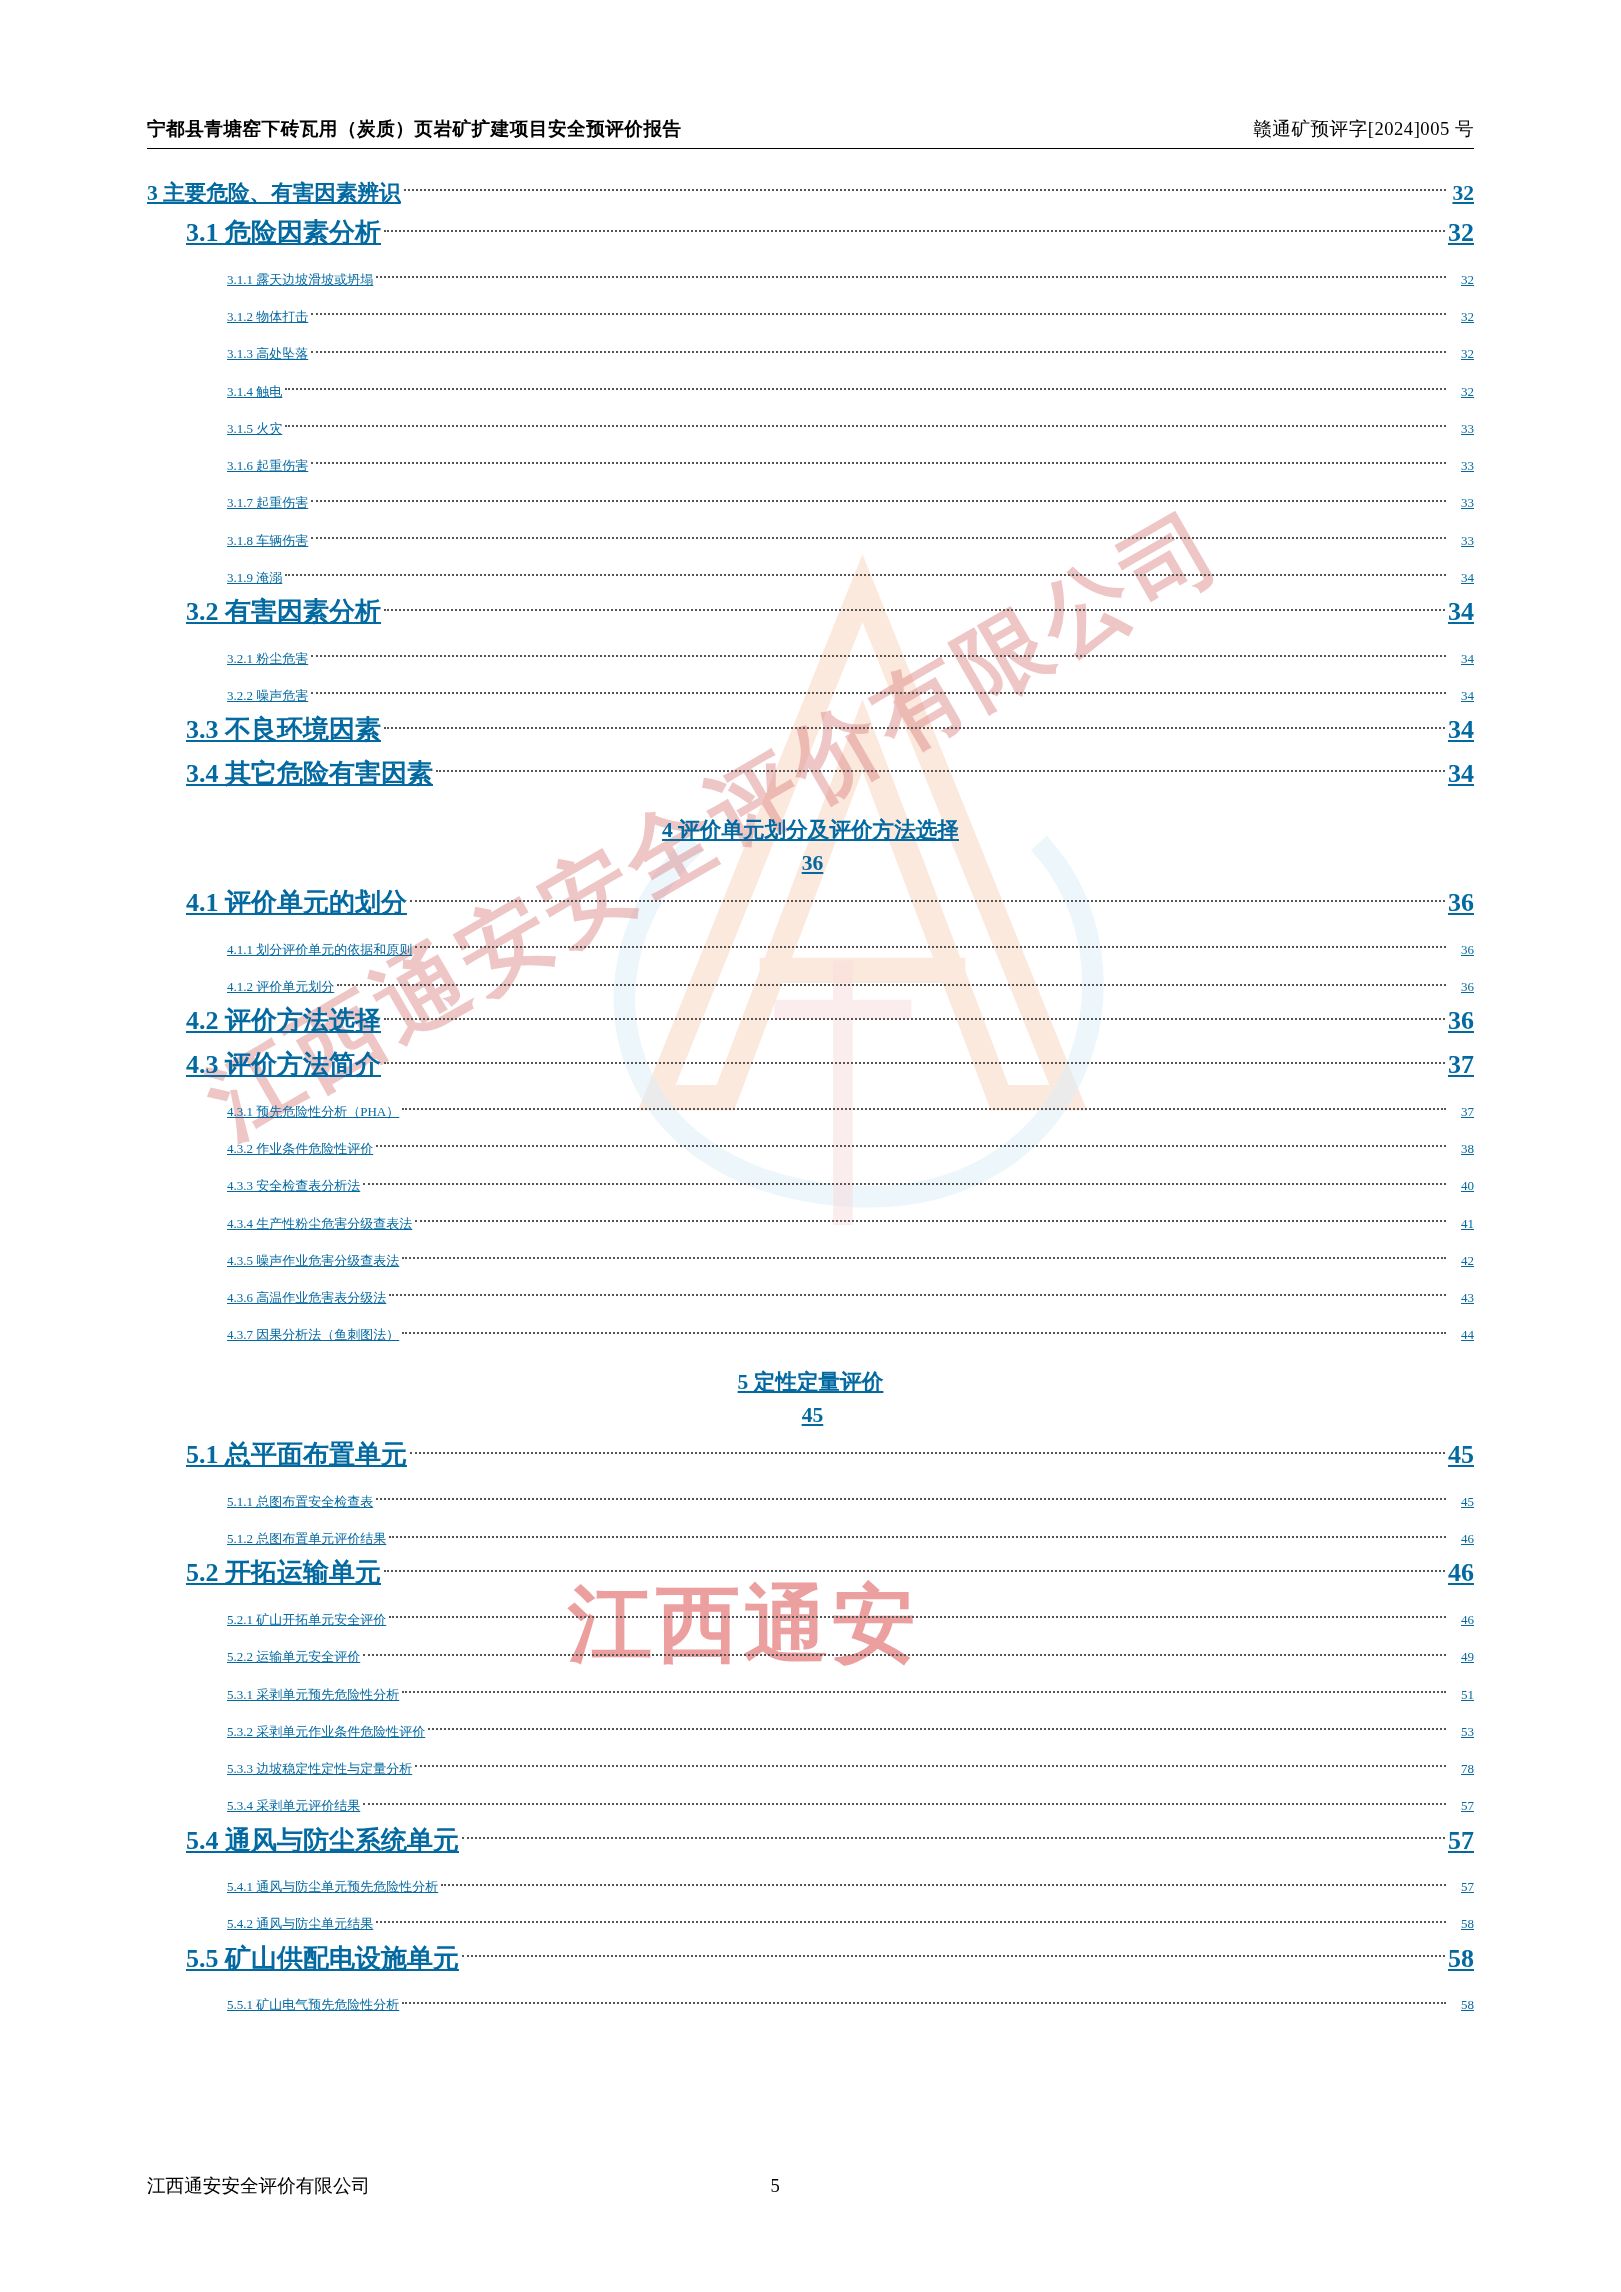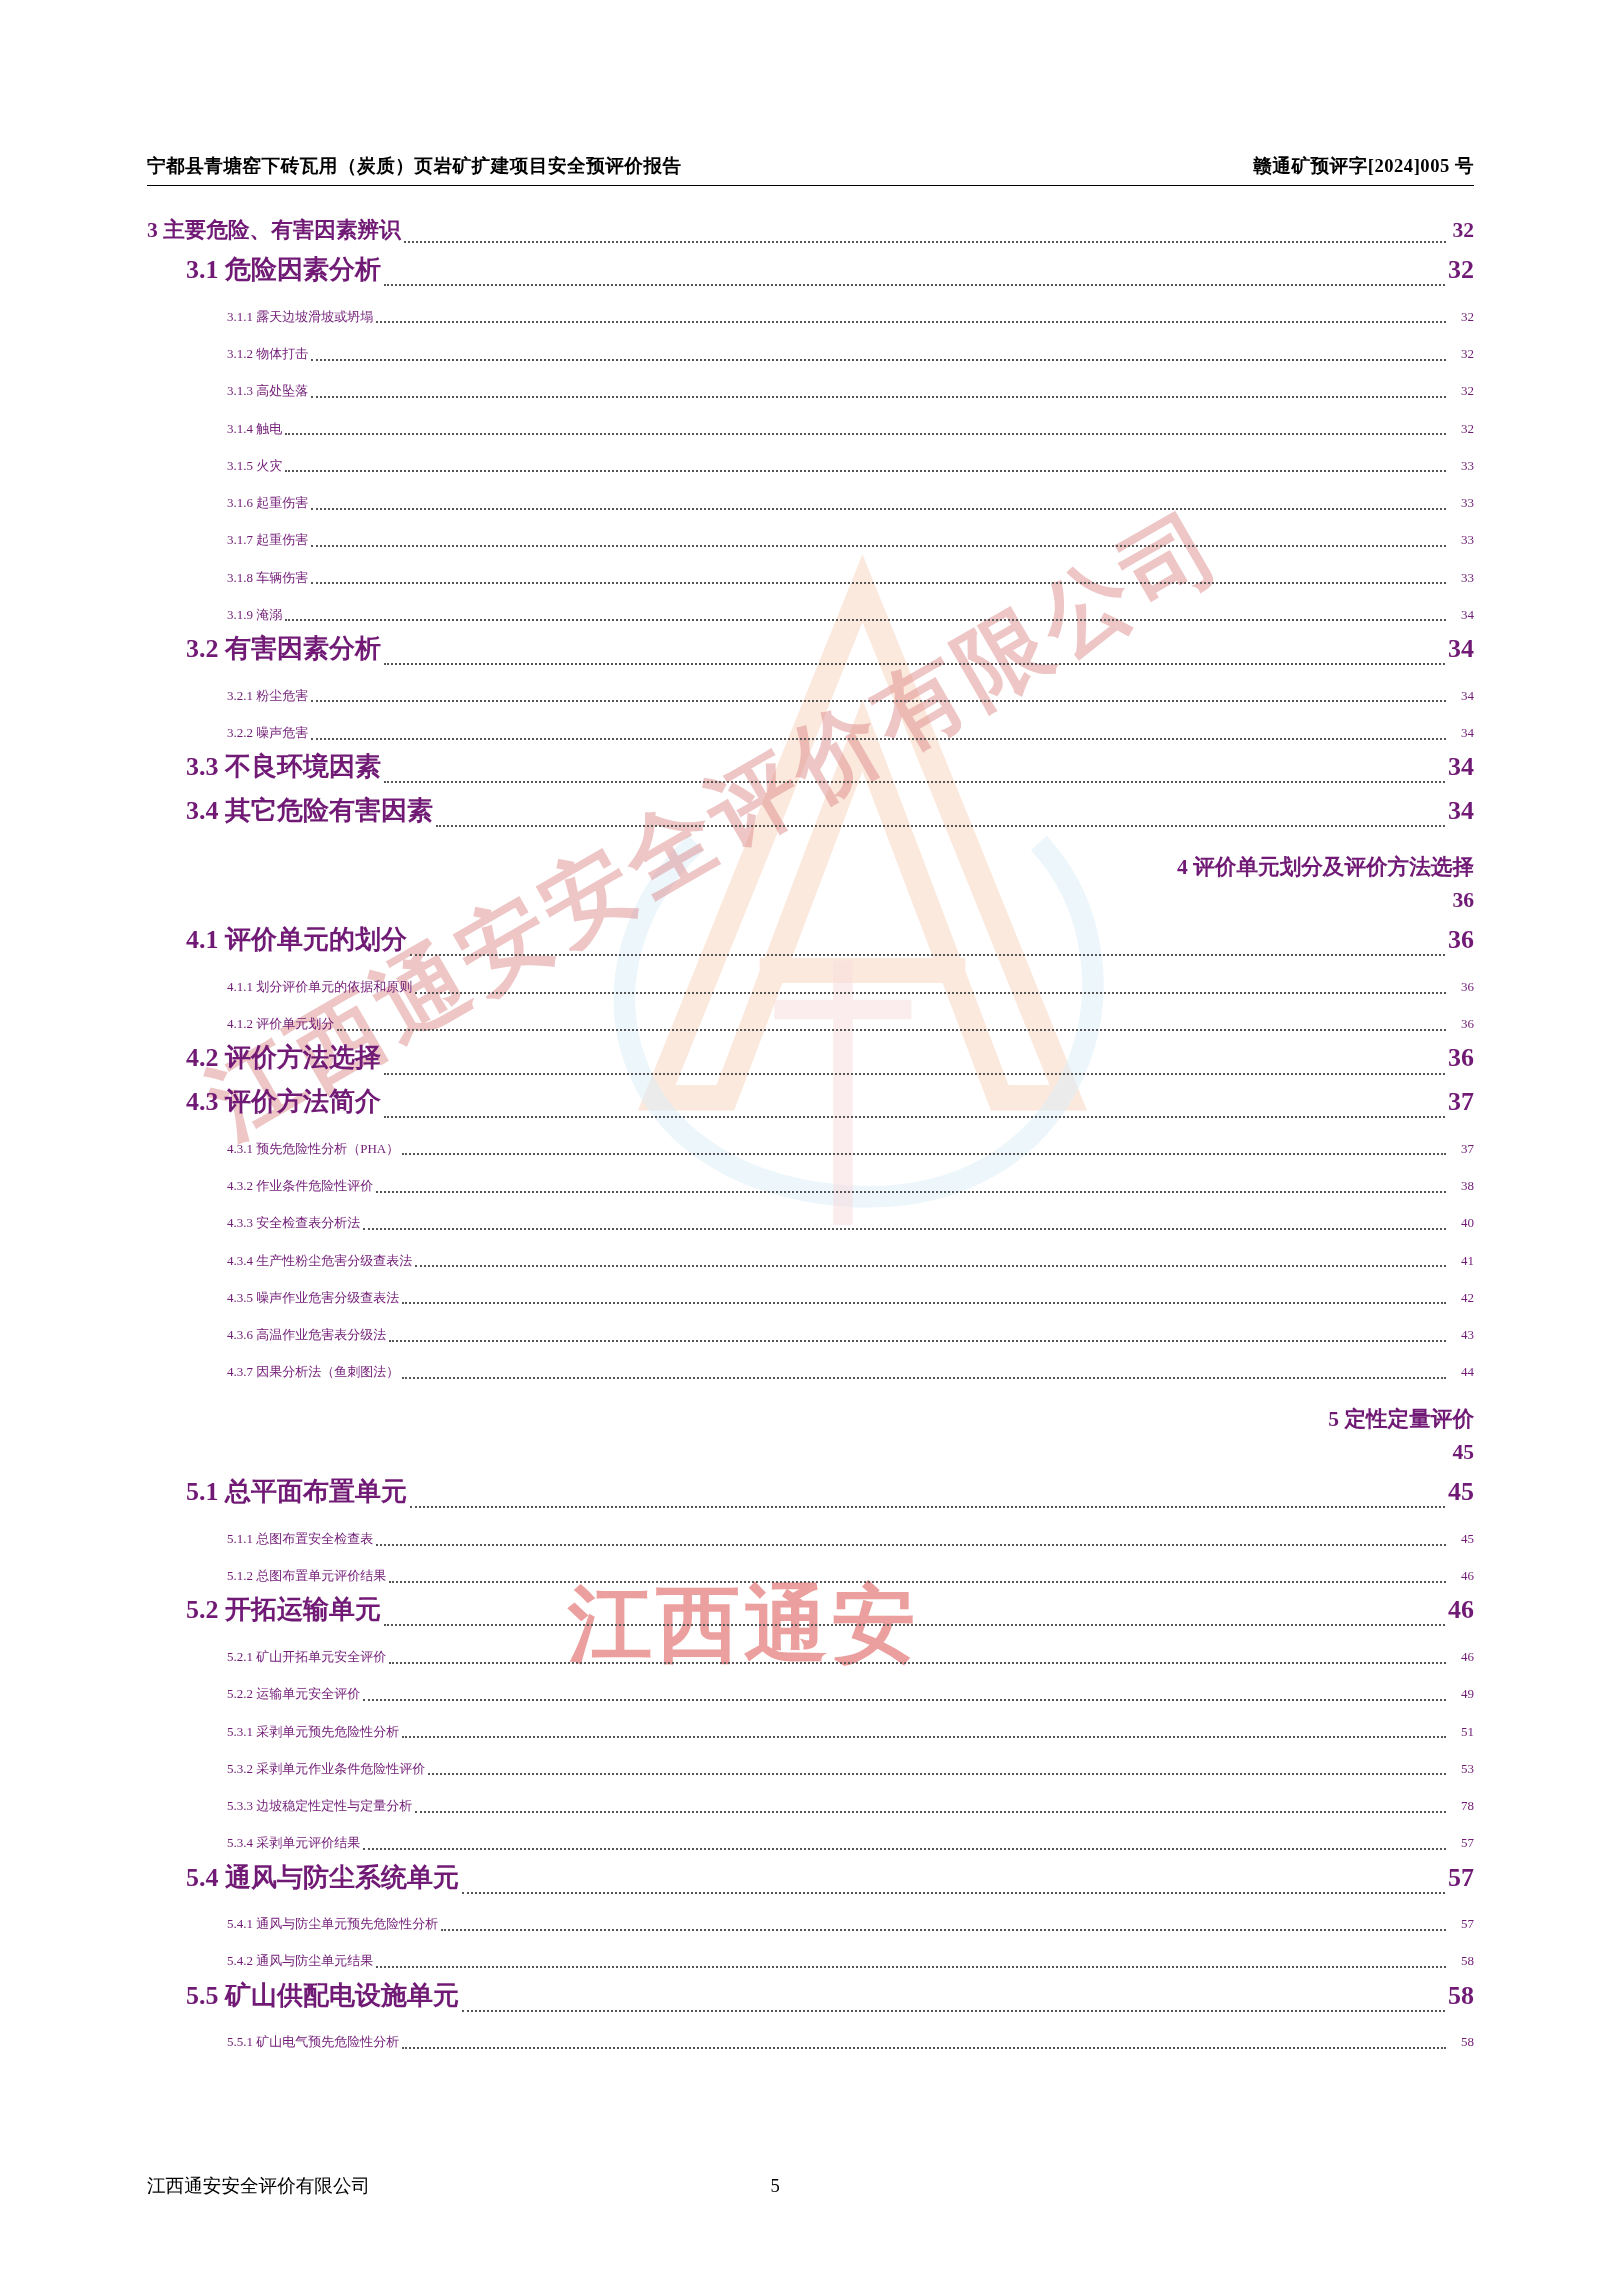--- a/index.html
+++ b/index.html
@@ -78,37 +78,37 @@
     margin-bottom: 25.5px;
     gap: 14px;
   }
   .header .h-left {
     font-family: "Liberation Serif", serif;
     font-weight: bold;
     letter-spacing: 0.5px;
   }
   .header .h-right {
     font-family: "Liberation Serif", serif;
-    font-weight: bold;
+    font-weight: normal;
     letter-spacing: 0.5px;
-    margin-top: 37px;
   }
 
   .toc {
     position: relative;
   }
   .toc-row {
     display: flex;
-    align-items: flex-end;
+    align-items: center;
     font-size: 19.6px;
     line-height: 1.42;
-    color: #701a75;
+    color: #0369a1;
     margin: 0;
     padding: 3.4px 0;
     white-space: nowrap;
+    text-decoration: underline;
   }
   .toc-row .label {
     flex: 0 0 auto;
   }
   .toc-row .dots {
     flex: 1 1 auto;
     overflow: hidden;
     margin: 0 2.9px;
     position: relative;
     top: -2.9px;

